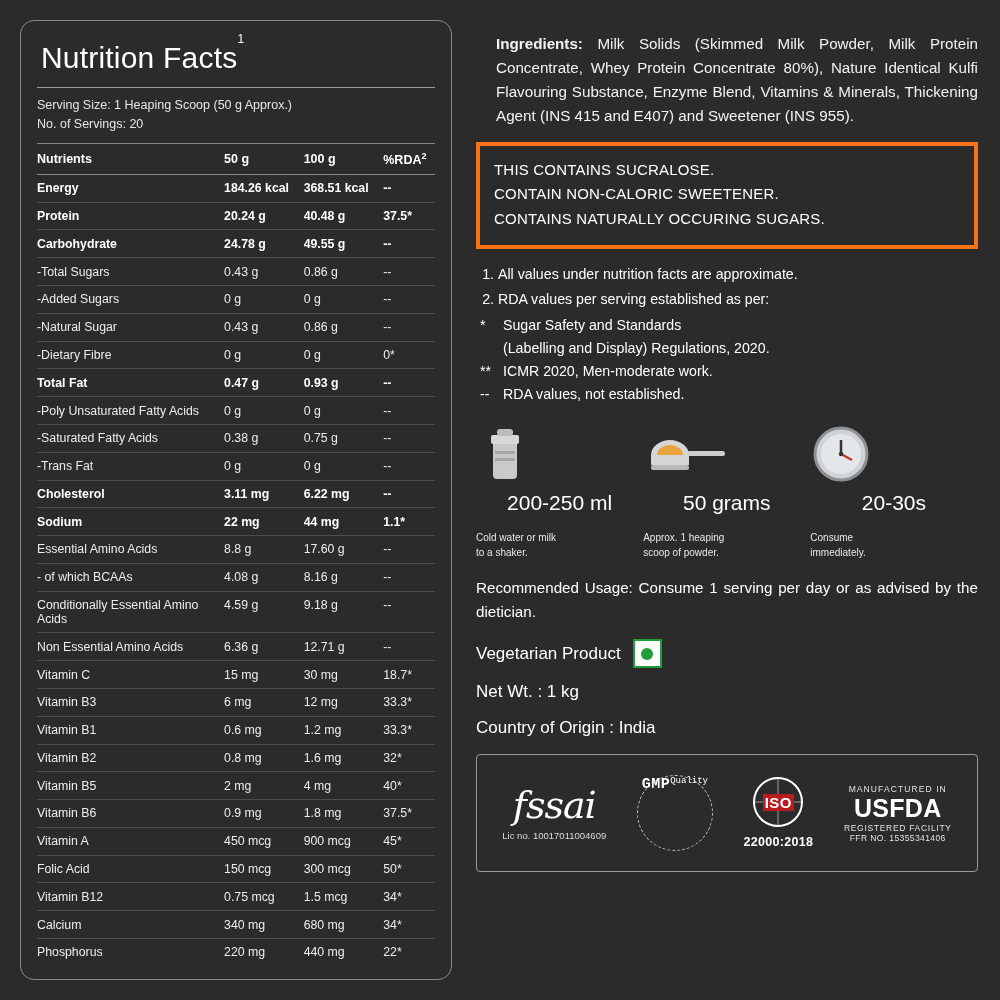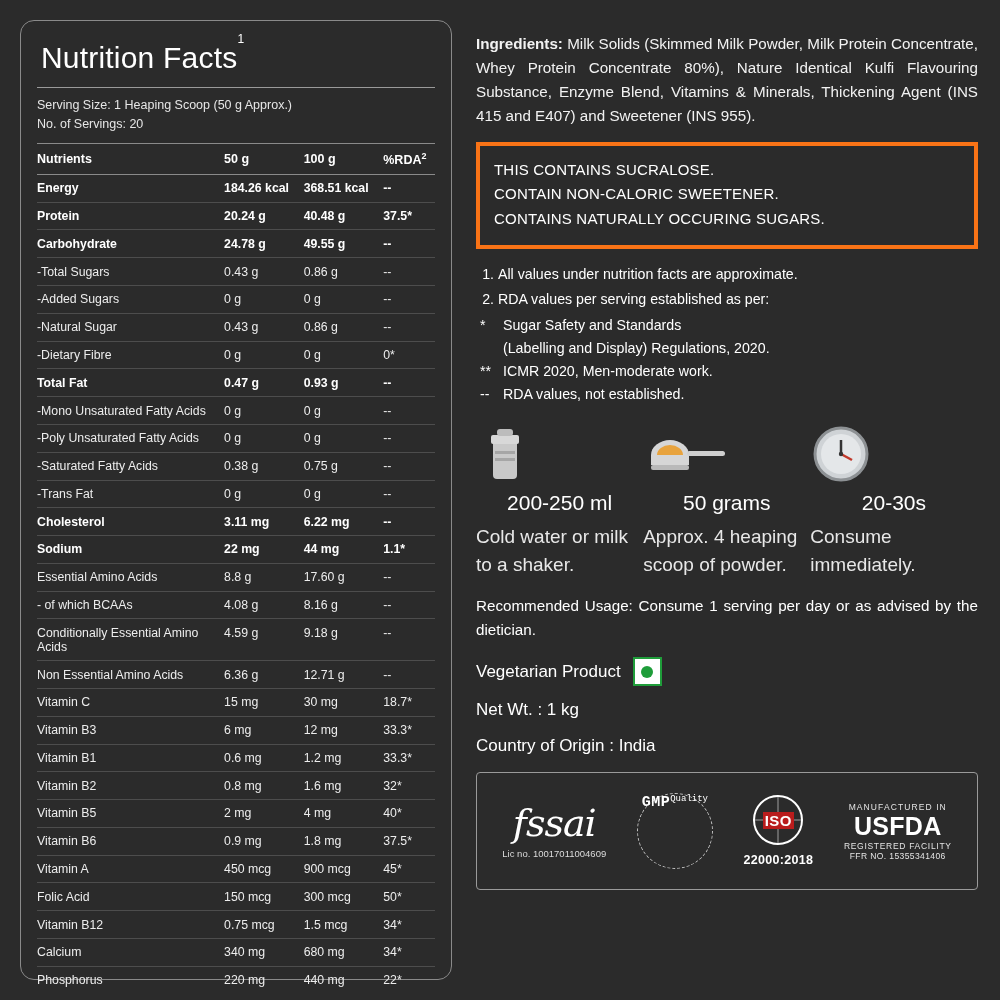--- a/index.html
+++ b/index.html
@@ -74,20 +74,21 @@
     box-sizing:border-box;
     padding:12px 2px 0 6px;
     display:flex;
     flex-direction:column;
   }
   .ingredients{
     font-size:15.2px;
     line-height:1.58;
     text-align:justify;
     color:#f2f2f2;
+    margin-left:20px;
   }
   .ingredients b{font-weight:700;}
   .sucralose-box{
     margin-top:14px;
     border:4px solid #f97316;
     padding:12px 14px 14px 14px;
     font-size:15px;
     line-height:1.62;
     letter-spacing:.2px;
   }
@@ -110,21 +111,21 @@
 
   
   .usage{
     display:flex;
     margin-top:16px;
     gap:0;
   }
   .usage-col{width:33.3%;}
   .usage-ico{height:62px;display:flex;align-items:flex-end;}
   .usage-big{font-size:21px;margin-top:8px;text-align:center;}
-  .usage-small{font-size:19px;color:#e8e8e8;line-height:1.45;margin-top:8px;}
+  .usage-small{font-size:10px;color:#e8e8e8;line-height:1.45;margin-top:16px;}
 
   .rec{
     margin-top:16px;
     font-size:15.2px;
     line-height:1.55;
     text-align:justify;
   }
   .rec b{font-weight:400;}
   .veg{
     margin-top:16px;
@@ -258,26 +259,20 @@
           <tr>
             <td class="c-name indent1">-Dietary Fibre</td>
             <td class="c-50">0 g</td>
             <td class="c-100">0 g</td>
             <td class="c-rda">0*</td>
           </tr>
           <tr class="bold">
             <td class="c-name">Total Fat</td>
             <td class="c-50">0.47 g</td>
             <td class="c-100">0.93 g</td>
-            <td class="c-rda">--</td>
-          </tr>
-          <tr>
-            <td class="c-name indent1">-Mono Unsaturated Fatty Acids</td>
-            <td class="c-50">0 g</td>
-            <td class="c-100">0 g</td>
             <td class="c-rda">--</td>
           </tr>
           <tr>
             <td class="c-name indent1">-Poly Unsaturated Fatty Acids</td>
             <td class="c-50">0 g</td>
             <td class="c-100">0 g</td>
             <td class="c-rda">--</td>
           </tr>
           <tr>
             <td class="c-name indent1">-Saturated Fatty Acids</td>
@@ -452,21 +447,21 @@
       <div class="usage-col">
         <div class="usage-ico">
           <svg width="86" height="62" viewBox="0 0 86 62">
             <path d="M8 44 L8 34 a14 11 0 0 1 38 0 L46 44 Z" fill="#d6d6d6"></path>
             <path d="M14 34 a13 10 0 0 1 26 0 Z" fill="#e8a33d"></path>
             <rect x="44" y="30" width="38" height="5" rx="2.5" fill="#cfcfcf"></rect>
             <rect x="8" y="44" width="38" height="5" rx="2" fill="#b9b9b9"></rect>
           </svg>
         </div>
         <div class="usage-big">50 grams</div>
-        <div class="usage-small" style="white-space:pre-line">Approx. 4 heaping
+        <div class="usage-small" style="white-space:pre-line">Approx. 1 heaping
 scoop of powder.</div>
       </div>
 
       <div class="usage-col">
         <div class="usage-ico">
           <svg width="62" height="62" viewBox="0 0 62 62">
             <circle cx="31" cy="33" r="26" fill="#cfd3d6" stroke="#8d9194" stroke-width="3"></circle>
             <circle cx="31" cy="33" r="20" fill="#e4e7e9"></circle>
             <line x1="31" y1="33" x2="31" y2="19" stroke="#333" stroke-width="2.5"></line>
             <line x1="31" y1="33" x2="42" y2="39" stroke="#c0392b" stroke-width="2.5"></line>

